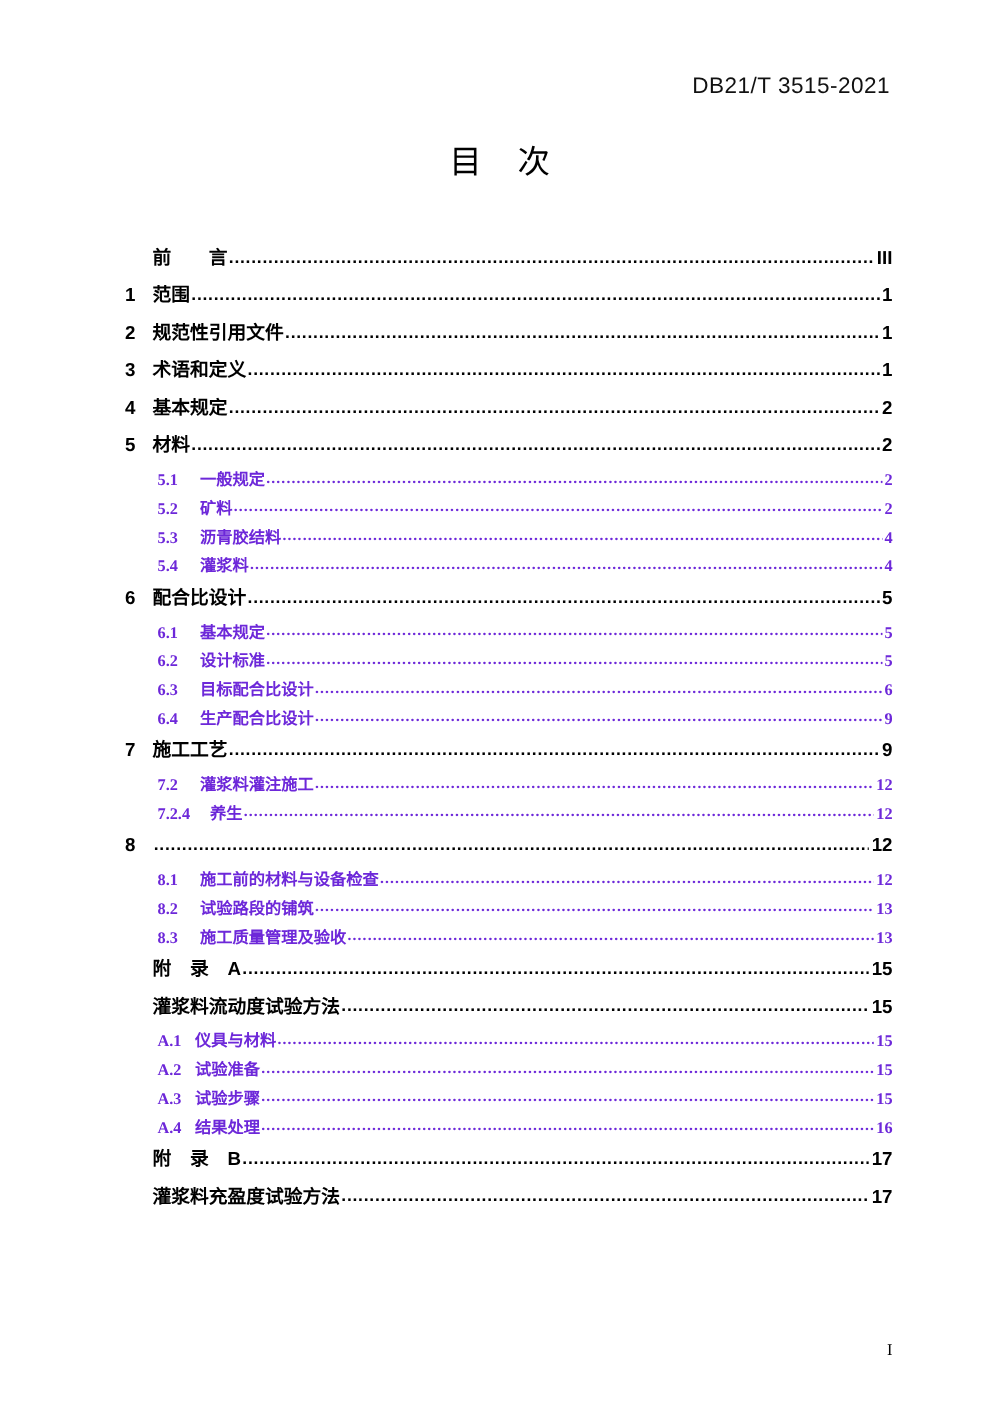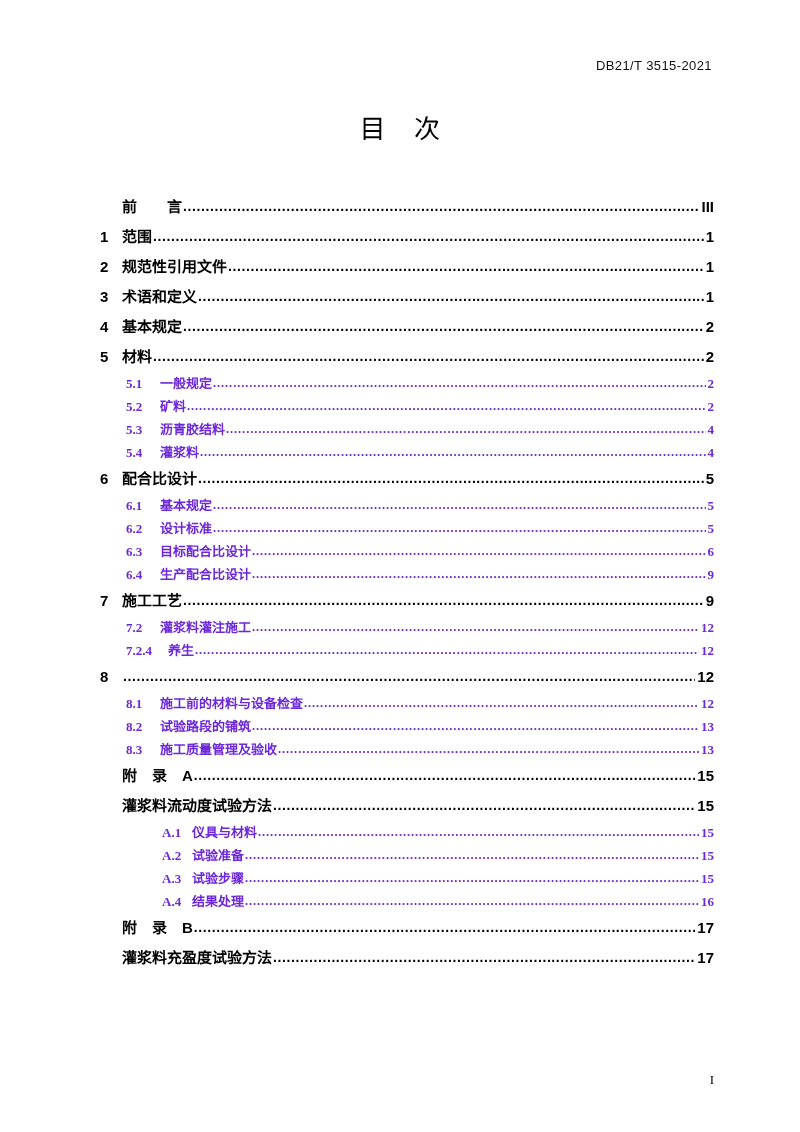--- a/index.html
+++ b/index.html
@@ -22,21 +22,21 @@
     overflow: hidden;
     box-sizing: border-box;
   }
 
   
   .doc-header {
     position: absolute;
     top: 58px;
     right: 88px;
     font-family: "Liberation Sans", "DejaVu Sans", sans-serif;
-    font-size: 13px;
+    font-size: 18px;
     letter-spacing: 0.4px;
     color: #111;
     white-space: nowrap;
   }
 
   
   .page-title {
     position: absolute;
     top: 108px;
     left: 0;
@@ -53,21 +53,21 @@
   
   .toc {
     position: absolute;
     top: 192px;
     left: 100px;
     width: 614px;
   }
 
   .toc-entry {
     display: flex;
-    align-items: center;
+    align-items: flex-end;
     width: 100%;
     box-sizing: border-box;
     white-space: nowrap;
   }
 
   .toc-entry .num {
     flex: 0 0 auto;
   }
   .toc-entry .label {
     flex: 0 0 auto;
@@ -107,21 +107,21 @@
     font-family: "Liberation Serif", "DejaVu Serif", serif;
     font-weight: bold;
     font-size: 13px;
     height: 23px;
     line-height: 23px;
     color: #6d28d9;
     padding-left: 26px;
   }
   .lvl2 .num { width: 34px; }
   .lvl2.wide-num .num { width: 42px; }
-  .lvl2.appx .num { width: 30px; margin-left: 36px; }
+  .lvl2.appx .num { width: 30px; }
   .lvl2 .leader::after { letter-spacing: 0.9px; font-size: 12.5px; }
 
   
   .page-footer {
     position: absolute;
     bottom: 44px;
     right: 86px;
     font-family: "Liberation Serif", "DejaVu Serif", serif;
     font-size: 13px;
     color: #000;

